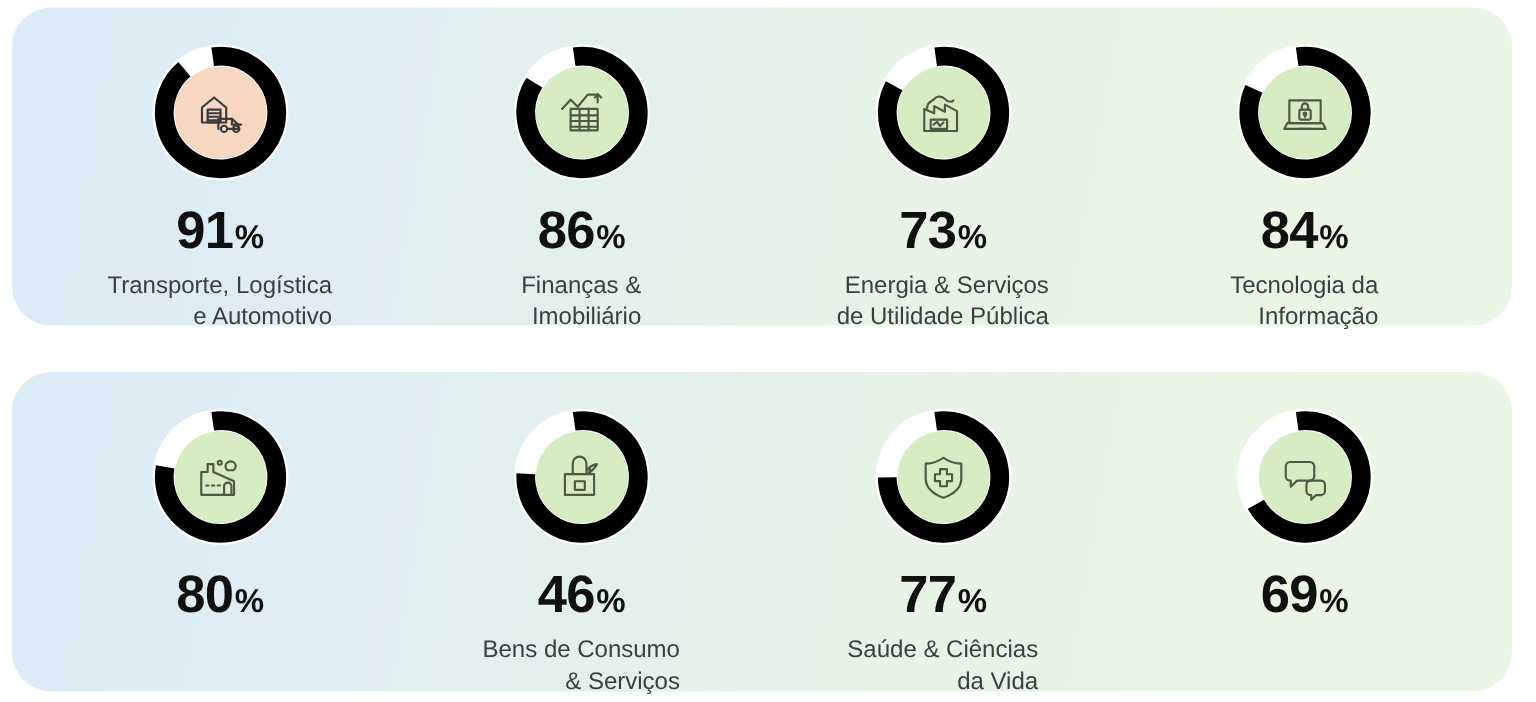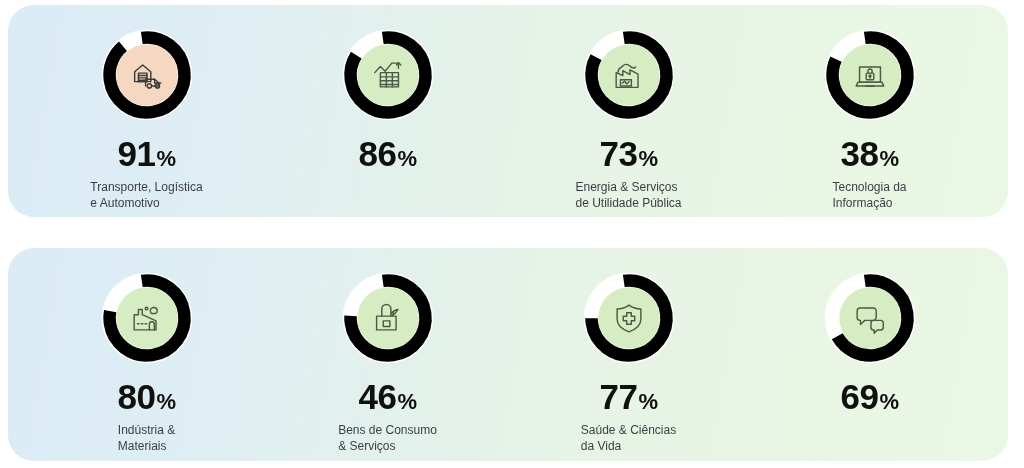--- a/index.html
+++ b/index.html
@@ -95,23 +95,23 @@
   .pct .sym {
     font-size: 22px;
     font-weight: bold;
     margin-left: 1px;
     letter-spacing: -0.5px;
   }
 
   .label {
     margin-top: 9px;
     color: #3b3f42;
-    font-size: 12px;
+    font-size: 16px;
     line-height: 1.32;
-    text-align: left;
+    text-align: right;
     max-width: 215px;
     white-space: pre-line;
   }
 </style>
 </head>
 <body>
 
 <div class="infographic">
 
   <div class="row-card" id="row-1">
@@ -160,20 +160,22 @@
       <rect x="12" y="17.5" width="19" height="15"></rect>
       <path d="M12 22h19M12 26h19M12 30h19"></path>
       <path d="M18.3 17.5v15M24.6 17.5v15"></path>
     </svg>
             </div>
           </div>
           <div class="pct">
             <span>86</span>
             <span class="sym">%</span>
           </div>
+          <div class="label">Finanças &amp;
+Imobiliário</div>
         </div>
         <div class="stat">
           <div class="donut-wrap">
     <svg viewBox="0 0 96 96">
       <circle cx="48" cy="48" r="45.25" fill="#ffffff"></circle>
       <circle cx="48" cy="48" r="30.75" fill="#d6ecc3"></circle>
       <circle cx="48" cy="48" r="37.5" fill="none" stroke="#ffffff" stroke-width="12.5"></circle>
       <circle cx="48" cy="48" r="37.5" fill="none" stroke="#000000" stroke-width="12.5" stroke-dasharray="200.28 35.34" transform="rotate(-98 48 48)"></circle>
     </svg>
             <div class="donut-icon" style="color: rgb(75, 90, 68);">
@@ -206,21 +208,21 @@
       <path d="M5.5 31.5 L7.5 27.5h25l2 4z"></path>
       <path d="M16 31.5h8"></path>
       <rect x="16" y="18" width="8" height="7" rx="1.1"></rect>
       <path d="M17.8 18v-2.2a2.2 2.2 0 0 1 4.4 0V18"></path>
       <circle cx="20" cy="21" r="1"></circle>
       <path d="M20 21.8v1.4"></path>
     </svg>
             </div>
           </div>
           <div class="pct">
-            <span>38</span>
+            <span>84</span>
             <span class="sym">%</span>
           </div>
           <div class="label">Tecnologia da
 Informação</div>
         </div>
       </div>
   </div>
 
   <div class="row-card" id="row-2">
     <div class="row-inner">
@@ -239,22 +241,20 @@
       <path d="M23.5 12.5c0-2 1.7-3.5 3.6-3.5 2 0 3.6 1.5 3.6 3.5 0 1.2-.7 2.2-1.7 2.8h-4.1c-.9-.6-1.4-1.6-1.4-2.8Z"></path>
       <path d="M10 26h1.6M14 26h1.6M18 26h1.6"></path>
       <path d="M22.5 32.5v-6a2.6 2.6 0 0 1 5.2 0v6"></path>
     </svg>
             </div>
           </div>
           <div class="pct">
             <span>80</span>
             <span class="sym">%</span>
           </div>
-          <div class="label">Indústria &amp;
-Materiais</div>
         </div>
         <div class="stat">
           <div class="donut-wrap">
     <svg viewBox="0 0 96 96">
       <circle cx="48" cy="48" r="45.25" fill="#ffffff"></circle>
       <circle cx="48" cy="48" r="30.75" fill="#d6ecc3"></circle>
       <circle cx="48" cy="48" r="37.5" fill="none" stroke="#ffffff" stroke-width="12.5"></circle>
       <circle cx="48" cy="48" r="37.5" fill="none" stroke="#000000" stroke-width="12.5" stroke-dasharray="183.78 51.84" transform="rotate(-98 48 48)"></circle>
     </svg>
             <div class="donut-icon" style="color: rgb(75, 90, 68);">

